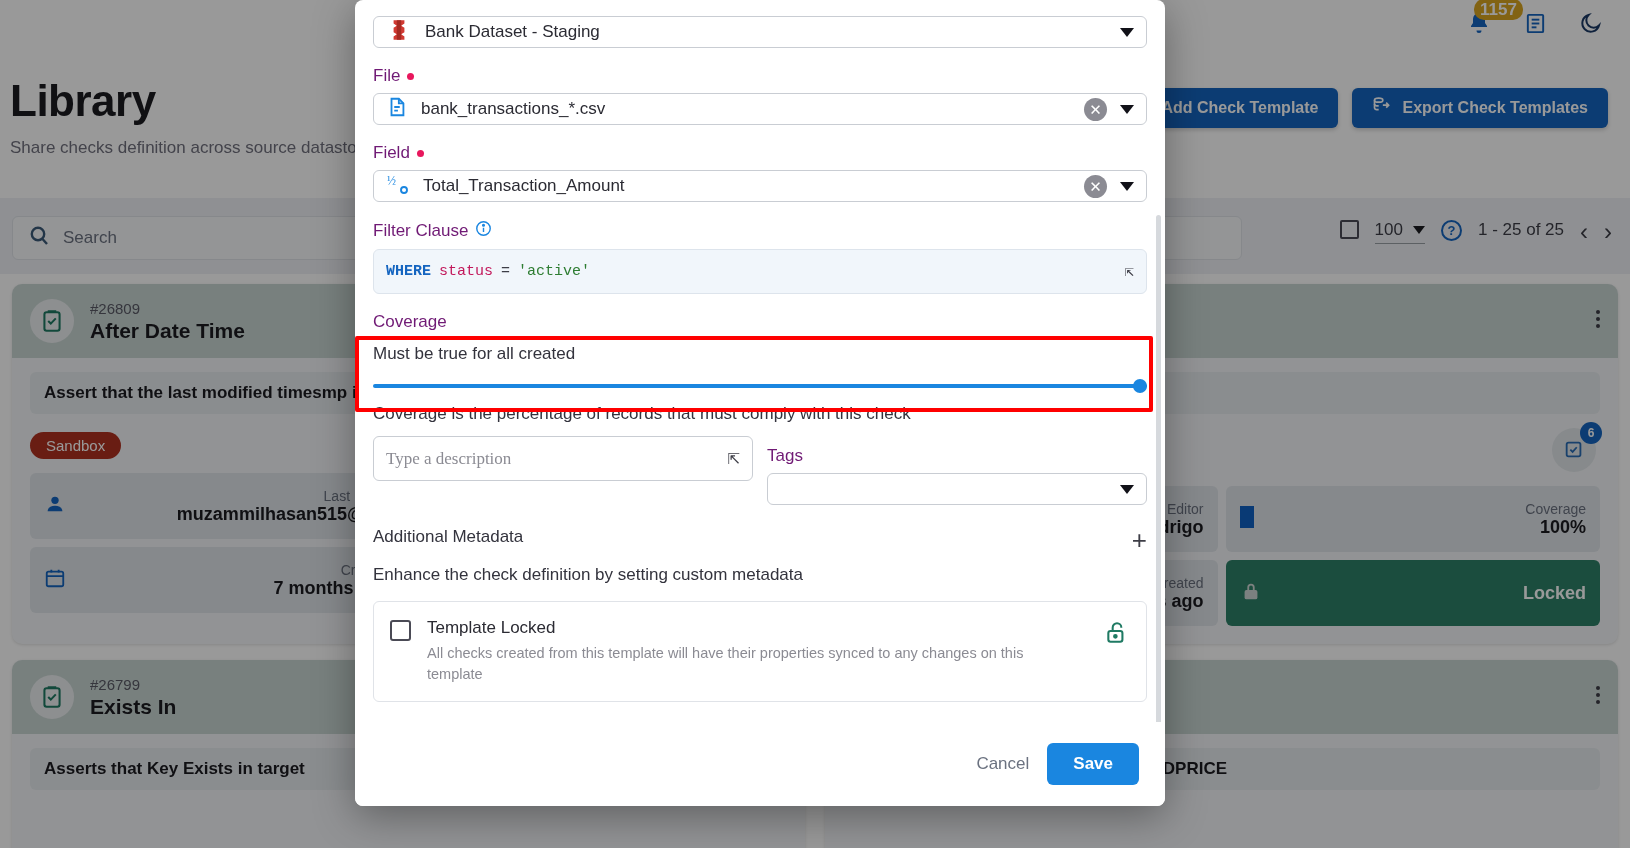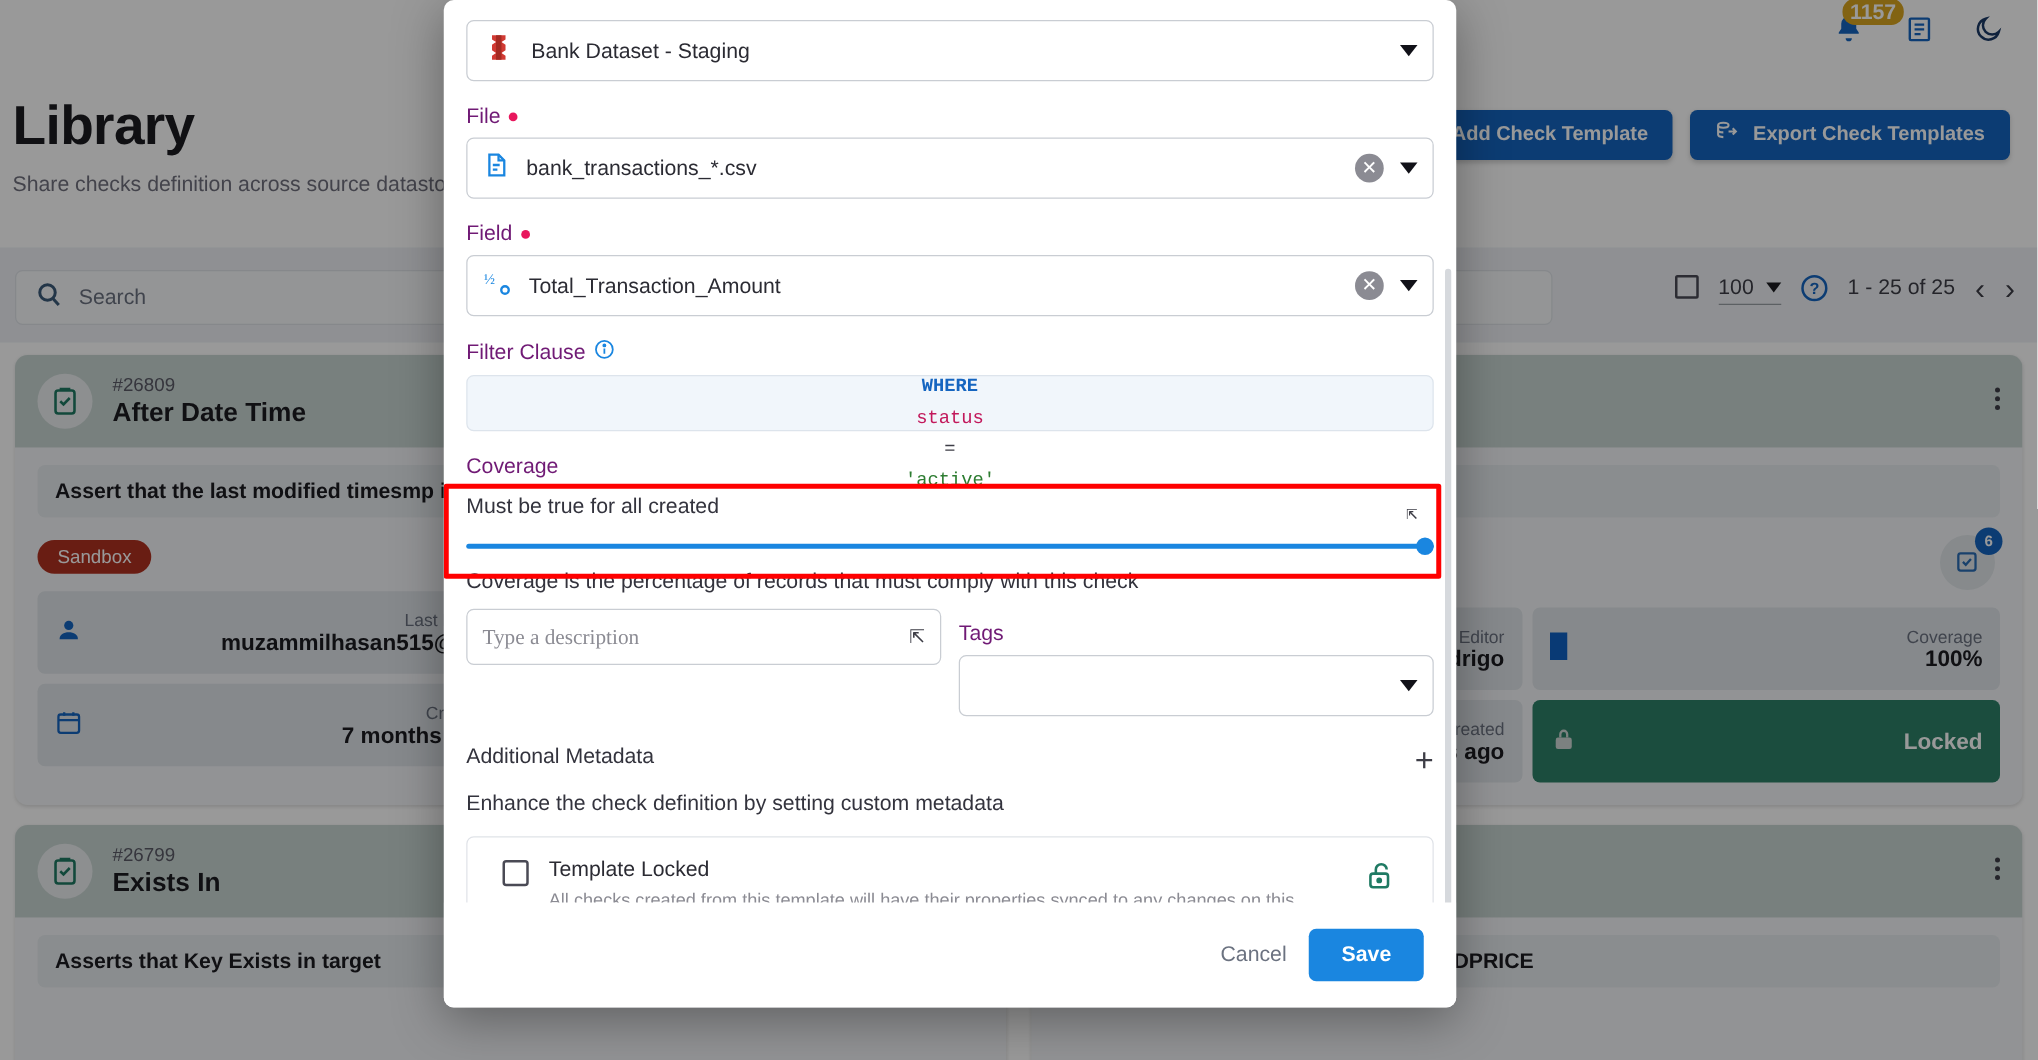--- a/index.html
+++ b/index.html
@@ -121,33 +121,33 @@
   }
   .modal-body { position: absolute; inset: 0 0 84px 0; padding: 16px 18px 0 18px; }
   .m-scroll { position: absolute; right: 4px; top: 215px; width: 5px; height: 560px;
     background: #d6d9dd; border-radius: 3px; }
 
   .field-label { font-size: 17px; color: #701a75; margin: 18px 0 7px 0;
     display: flex; align-items: center; gap: 7px; }
   .req { width: 7px; height: 7px; border-radius: 50%; background: #e8175d; display:inline-block; }
 
   .sel {
-    height: 49px; border: 1px solid #c9cdd3; border-radius: 6px; background: #fff;
+    height: 32px; border: 1px solid #c9cdd3; border-radius: 6px; background: #fff;
     display: flex; align-items: center; padding: 0 12px; gap: 13px; cursor: pointer;
   }
   .sel .val { font-size: 17px; color: #2b2b33; flex: 1; }
   .clear-x { width: 23px; height: 23px; border-radius: 50%; background: #8b8b93;
     color: #fff; font-size: 15px; display: flex; align-items: center;
     justify-content: center; cursor: pointer; line-height: 1; }
   .caret { width: 0; height: 0; border-left: 7px solid transparent;
     border-right: 7px solid transparent; border-top: 9px solid #111118; }
 
   .sql-box { height: 45px; background: #f1f6fb; border: 1px solid #dde4ec;
     border-radius: 6px; display: flex; align-items: center; padding: 0 12px;
-    font-family: "Liberation Mono", monospace; font-size: 15px; gap: 8px; flex-direction: column; }
+    font-family: "Liberation Mono", monospace; font-size: 15px; gap: 8px; }
   .kw { color: #1565c0; font-weight: 600; }
   .col { color: #c2185b; }
   .op { color: #3d3d46; }
   .str { color: #2e7d32; }
   .expand-ic { margin-left: auto; color: #3d3d46; font-size: 15px; cursor: pointer; }
 
   
   .hl-wrap { position: relative; margin-top: 12px; }
   .hl-box { position: absolute; left: -18px; top: -8px; width: 798px; height: 76px;
     border: 4px solid #ff0000; border-radius: 2px; pointer-events: none; z-index: 5; }
@@ -164,21 +164,21 @@
     display: flex; align-items: center; padding: 0 12px; background: #fff; font-family: Liberation Serif, serif; }
   .desc-in .ph { font-size: 17px; color: #8b8b93; flex: 1; }
 
   .sec-row { display: flex; justify-content: space-between;
     margin-top: 22px; gap: 44px; }
   .sec-title { font-size: 17px; color: #33333d; }
   .plus { font-size: 26px; color: #3d3d46; cursor: pointer; line-height: 1; }
   .sec-sub { font-size: 17px; color: #33333d; margin-top: 12px; }
 
   .lock-card { margin-top: 16px; border: 1px solid #e0e3e8; border-radius: 6px;
-    padding: 16px 28px; display: flex; gap: 16px; align-items: flex-start; }
+    padding: 16px 16px; display: flex; gap: 16px; align-items: flex-start; }
   .cb { width: 21px; height: 21px; border: 2px solid #4a4a55; border-radius: 3px;
     flex: 0 0 auto; margin-top: 2px; cursor: pointer; }
   .lock-t { font-size: 17px; color: #2b2b33; }
   .lock-d { font-size: 14.5px; color: #8b8b93; margin-top: 5px; line-height: 1.45; max-width: 610px; }
 
   .modal-foot { position: absolute; left: 0; right: 0; bottom: 0; height: 84px;
     background: #fff; display: flex; align-items: center; justify-content: flex-end;
     gap: 18px; padding-right: 26px; }
   .btn-cancel { background: none; border: none; font-size: 17px; color: #6b7280;
     cursor: pointer; font-family: "Liberation Sans", sans-serif; }

